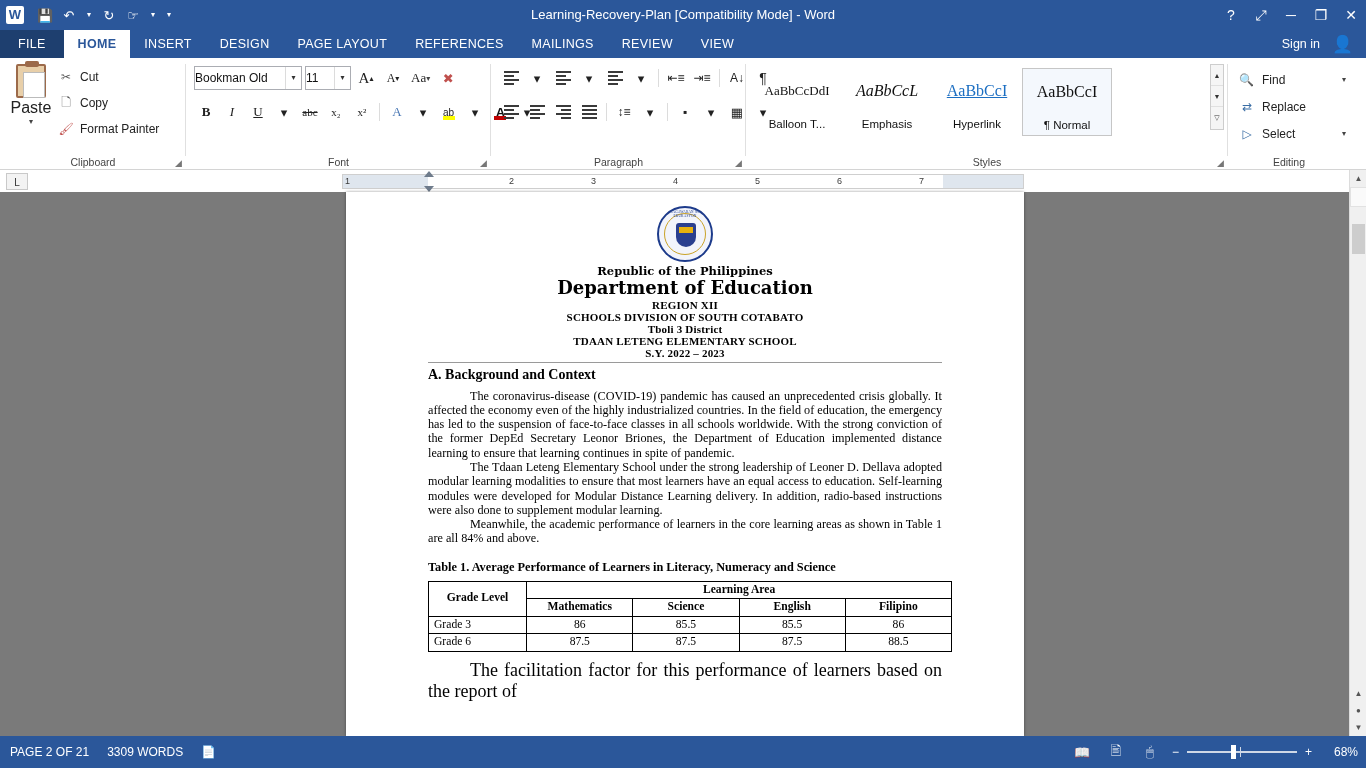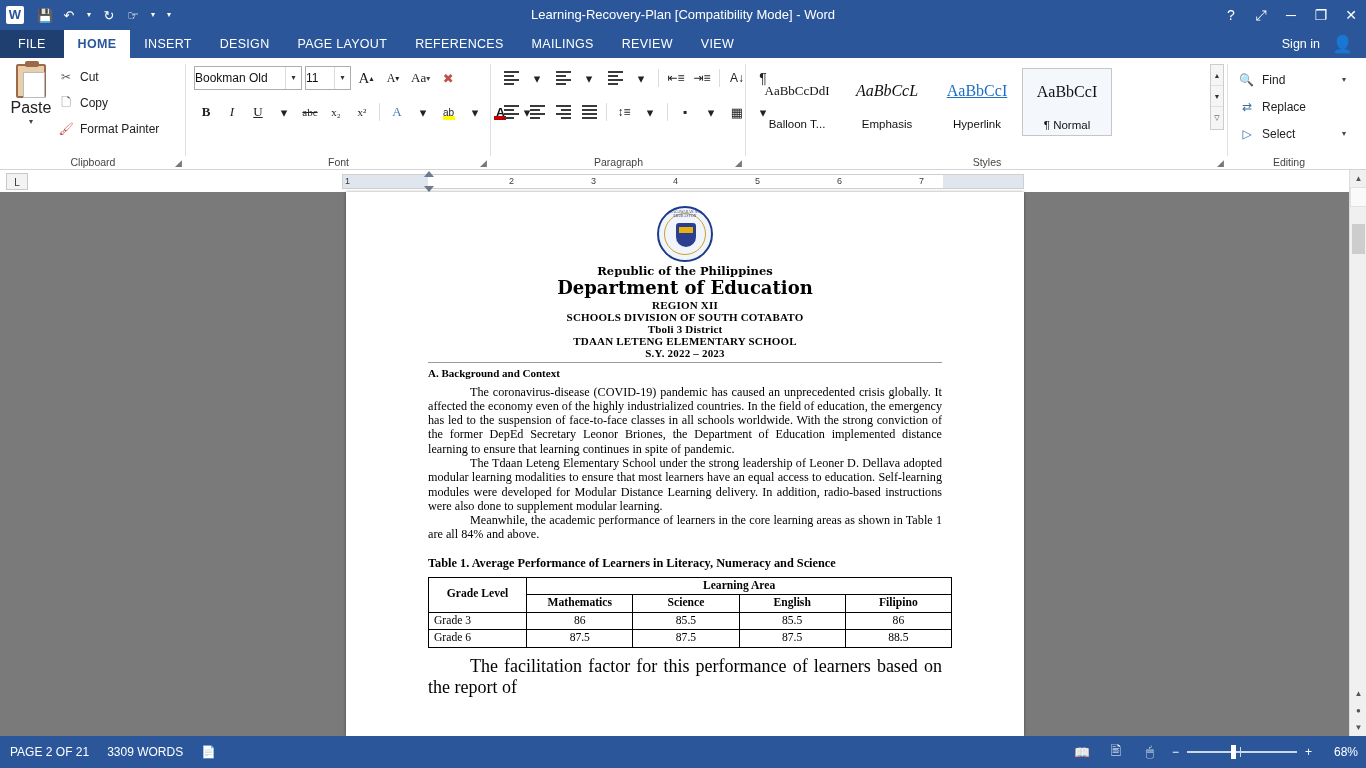--- a/index.html
+++ b/index.html
@@ -223,21 +223,21 @@
   }
   .seal-text {
     position: absolute; left: 0; top: 2px; width: 100%; text-align: center;
     font-size: 3.4px; color: #1d3b8b; letter-spacing: .2px;
   }
   .hdr1 { text-align: center; font-size: 11.5px; font-weight: bold; font-family: "DejaVu Serif", serif; }
   .hdr2 { text-align: center; font-size: 18px; font-weight: bold; font-family: "DejaVu Serif", serif; line-height: 1.15; }
   .hdr3 { text-align: center; font-size: 11px; font-weight: bold; letter-spacing: .2px; }
   .hdr-rule { height: 1px; background: #9a9a9a; margin: 3px 0 4px; }
 
-  .sec-title { font-size: 11px; font-weight: bold; margin: 2px 0 6px; }
+  .sec-title { font-size: 14px; font-weight: bold; margin: 2px 0 6px; }
   .body-p {
     font-size: 12.2px; text-align: justify; line-height: 1.17; margin: 0 0 0 0;
     text-indent: 42px;
   }
   .tbl-caption { font-size: 12.3px; font-weight: bold; margin: 14px 0 6px; text-align: left; }
   table.doc-tbl { border-collapse: collapse; width: 524px; margin: 0 auto; font-size: 11.6px; }
   table.doc-tbl th, table.doc-tbl td {
     border: 1px solid #000; padding: 1px 4px; text-align: center; line-height: 1.25;
   }
   table.doc-tbl th { font-weight: bold; }

